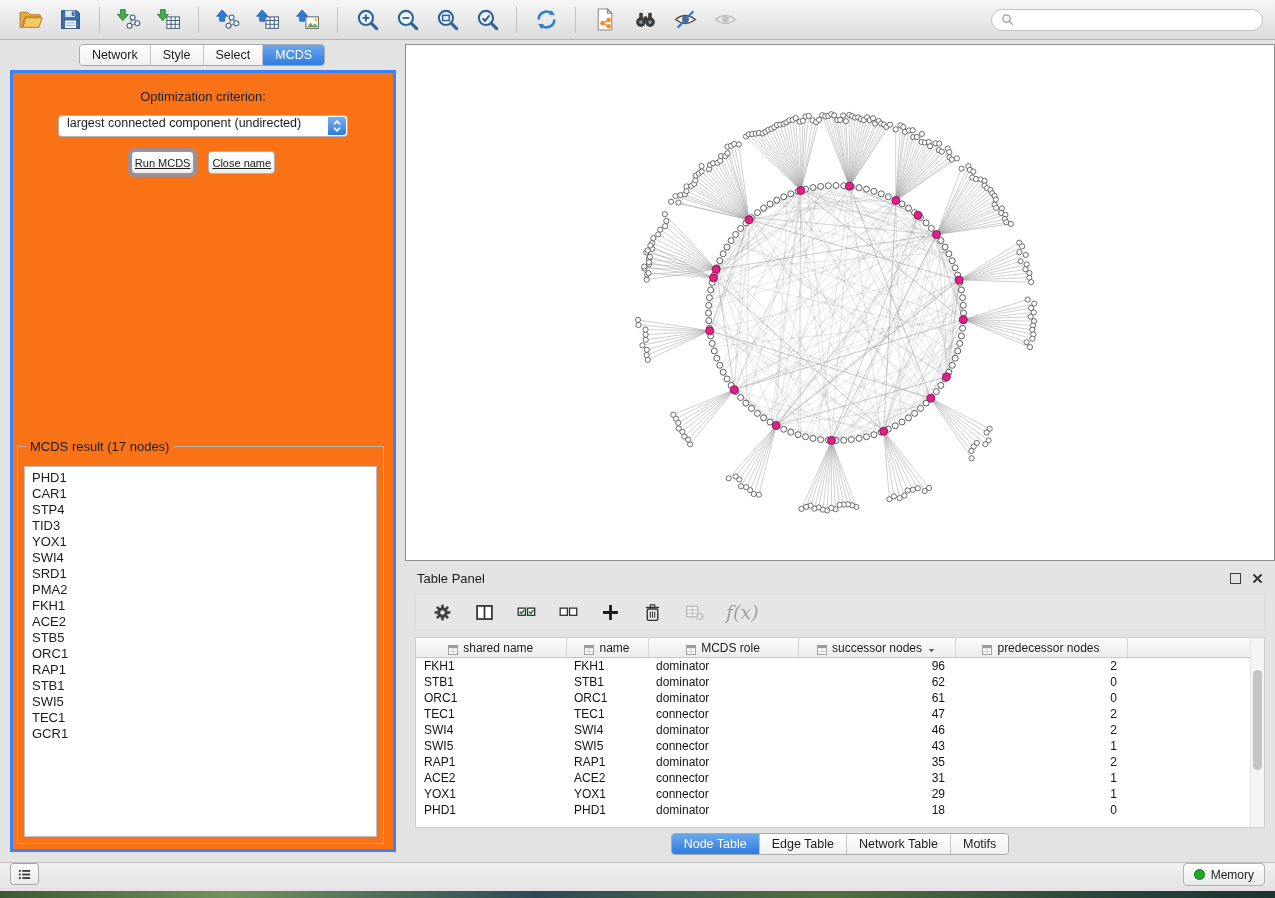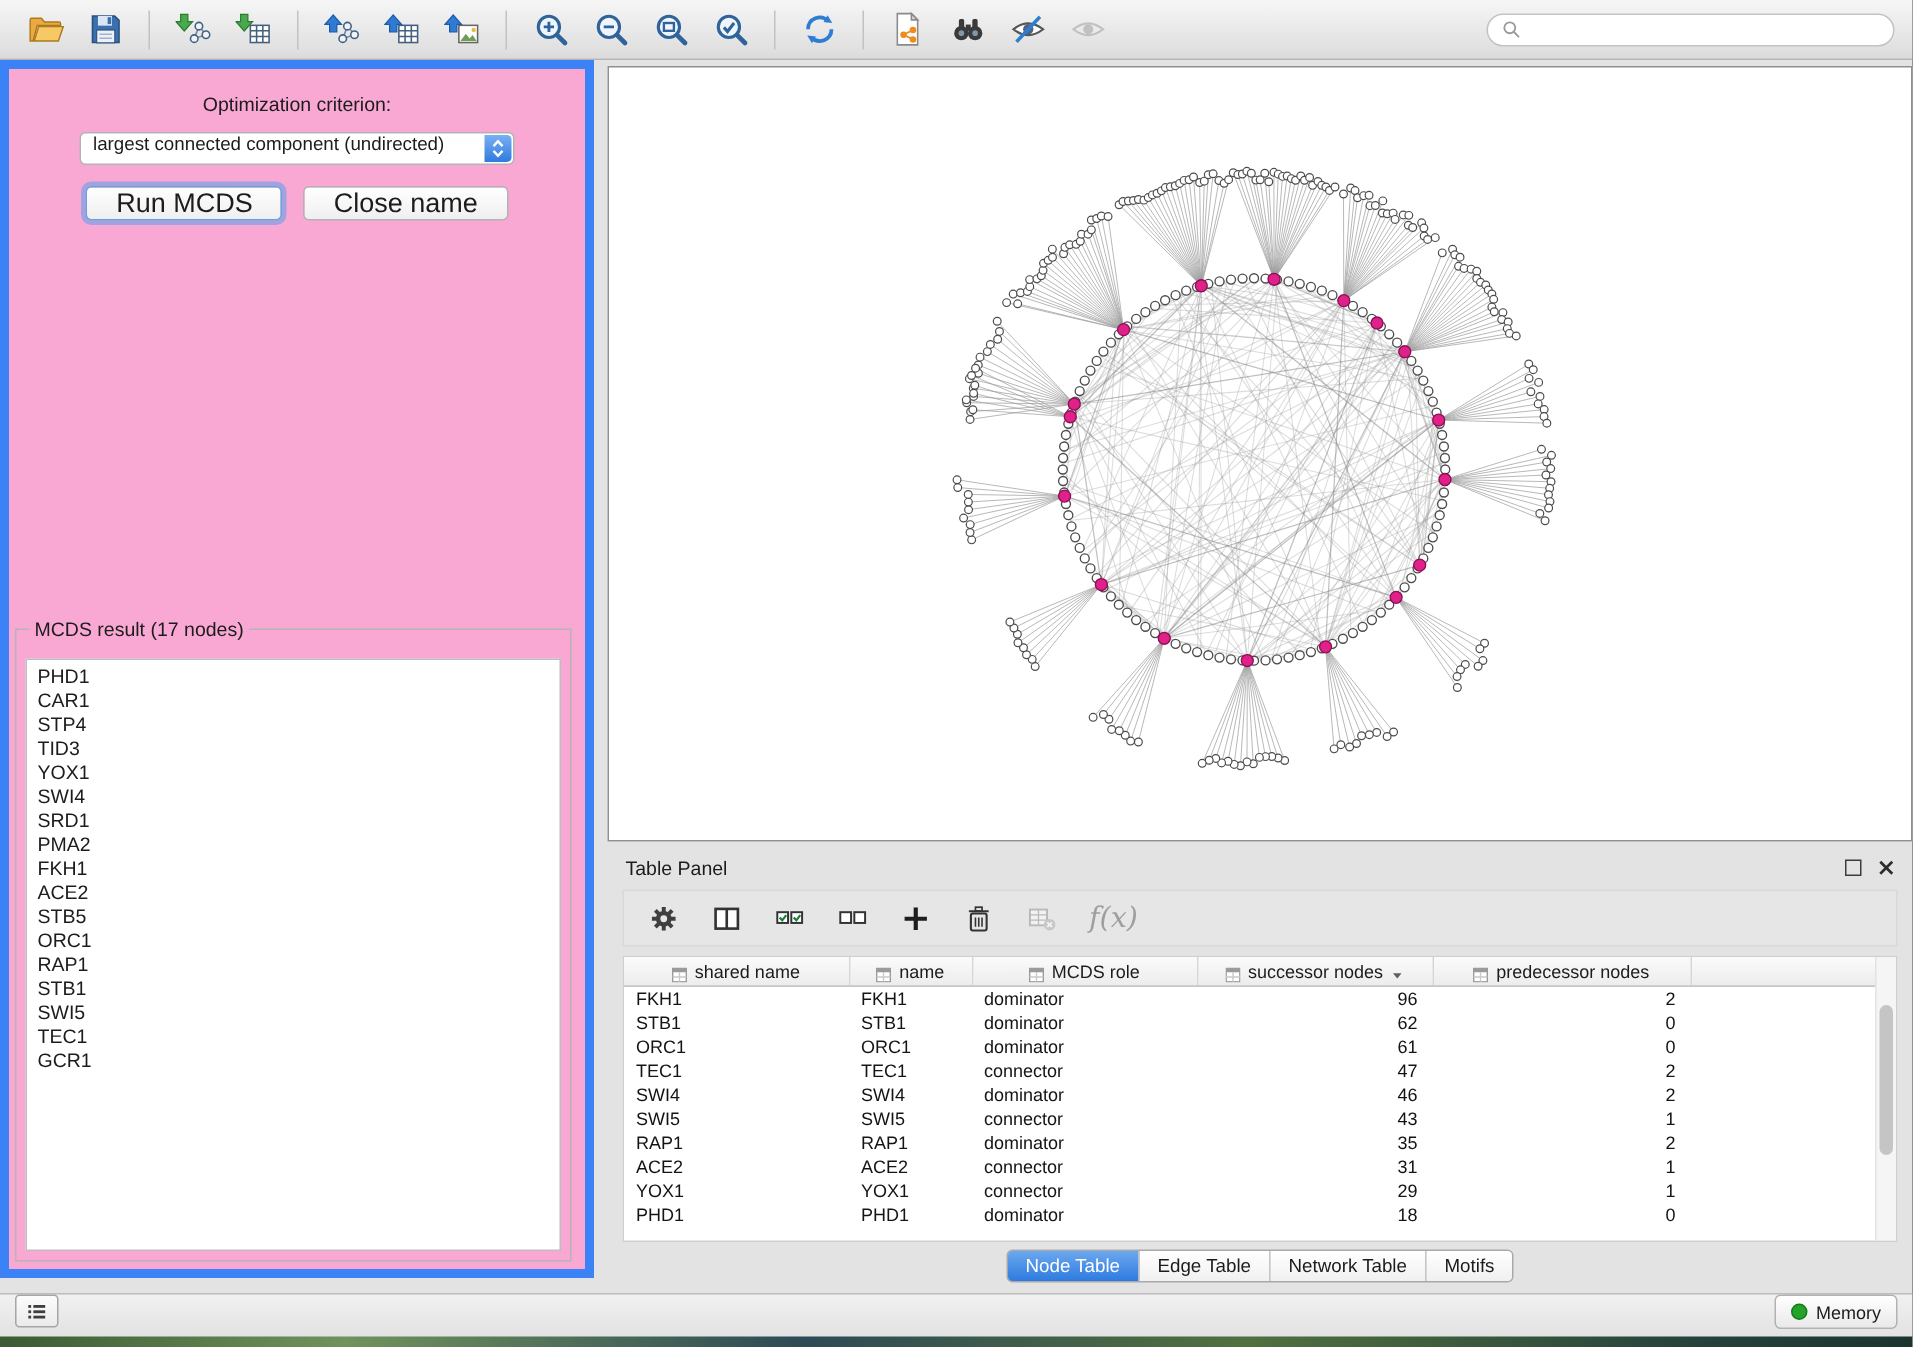--- a/index.html
+++ b/index.html
@@ -26,30 +26,30 @@
   .close-btn svg{width:11px;height:11px;display:block;}
 
   
   #control-panel{position:absolute;left:0;top:40px;width:404px;bottom:36px;display:flex;flex-direction:column;}
   .cp-tabsrow{height:30px;display:flex;justify-content:center;align-items:center;}
   .seg{display:inline-flex;border:1px solid #a9a9a9;border-radius:4px;overflow:hidden;}
   .seg .tab{padding:3px 12px;font-size:12.5px;background:linear-gradient(#ffffff,#f0f0f0);
     border-left:1px solid #c6c6c6;white-space:nowrap;}
   .seg .tab:first-child{border-left:none;}
   .seg .tab.active{background:linear-gradient(#6ba8ef,#2e7bdf);color:#fff;}
-  .cp-body{flex:1;margin:0 8px 10px 0;background:#f9a8d4;border:6px solid #3b82f6;position:relative;}
+  .cp-body{flex:1;margin:0 8px 10px 10px;background:#f97316;border:3px solid #3b82f6;position:relative;}
   .crit-label{text-align:center;margin-top:16px;font-size:13px;}
   .combo{width:290px;height:22px;margin:11px auto 0;background:#fff;border:1px solid #b3b3b3;border-radius:4px;
     display:flex;align-items:flex-start;padding-left:8px;box-sizing:border-box;font-size:12.5px;position:relative;}
   .combo-stepper{position:absolute;right:1px;top:1px;bottom:1px;width:18px;border-radius:0 3px 3px 0;
     background:linear-gradient(#7ab0f2,#2e7bdf);display:flex;align-items:center;justify-content:center;}
   .combo-stepper svg{width:10px;height:14px;}
   .btn-row{margin-top:14px;display:flex;justify-content:center;gap:14px;}
-  .btn{height:23px;padding:0 19px;font-size:18px;font-family:inherit;color:#1c1c1c;
-    background:linear-gradient(#ffffff,#efefef);border:1px solid #b3b3b3;border-radius:4px;}
+  .btn{height:23px;padding:0 3px;font-size:11px;font-family:inherit;color:#1c1c1c;
+    background:linear-gradient(#ffffff,#efefef);border:1px solid #b3b3b3;border-radius:4px;text-decoration:underline;}
   .btn.focusring{box-shadow:0 0 0 3px rgba(100,160,235,.6);border-color:#6f9fd8;}
   .result-box{position:absolute;left:4px;right:9px;top:366px;bottom:5px;border:1px solid #b5b5b5;margin:0;padding:0;}
   .result-box legend{margin-left:8px;padding:0 4px;font-size:13px;}
   .mcds-list{position:absolute;left:6px;right:6px;top:12px;bottom:6px;background:#fff;
     border:1px solid #bdbdbd;padding:3px 7px;font-size:13px;line-height:16px;overflow:hidden;box-sizing:border-box;}
 
   
   #network-window{position:absolute;left:405px;top:44px;right:0;height:517px;background:#fff;
     border:1px solid #8f8f8f;box-sizing:border-box;}
   .net-titlebar{height:19px;background:linear-gradient(#f1f1f1,#d7d7d7);border-bottom:1px solid #ababab;
@@ -254,20 +254,28 @@
     <div class="searchbox">
       <svg viewBox="0 0 20 20">
           <circle cx="8.5" cy="8.5" r="5.6" fill="none" stroke="#9a9a9a" stroke-width="1.9"></circle>
           <line x1="12.8" y1="12.8" x2="17.5" y2="17.5" stroke="#9a9a9a" stroke-width="1.9" stroke-linecap="round"></line>
         </svg>
       <input type="text" placeholder="" style="">
     </div>
   </div>
 
   <div id="control-panel">
+    <div class="cp-tabsrow">
+      <span class="seg" id="cp-tabs">
+          <span class="tab">Network</span>
+          <span class="tab">Style</span>
+          <span class="tab">Select</span>
+          <span class="tab active">MCDS</span>
+        </span>
+    </div>
     <div class="cp-body">
       <div class="crit-label">Optimization criterion:</div>
       <div class="combo">
         <span>largest connected component (undirected)</span>
         <span class="combo-stepper">
           <svg viewBox="0 0 10 14">
               <path d="M2 5.4 L5 2.2 L8 5.4" fill="none" stroke="#fff" stroke-width="1.6"></path>
               <path d="M2 8.6 L5 11.8 L8 8.6" fill="none" stroke="#fff" stroke-width="1.6"></path>
             </svg>
         </span>

